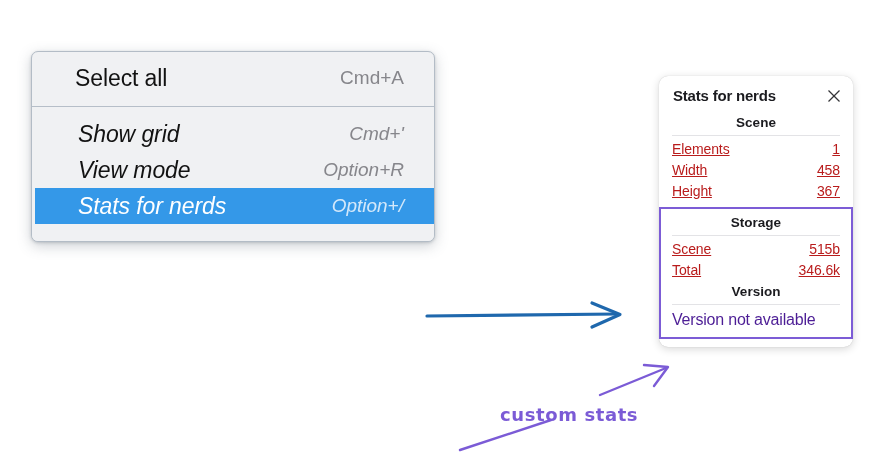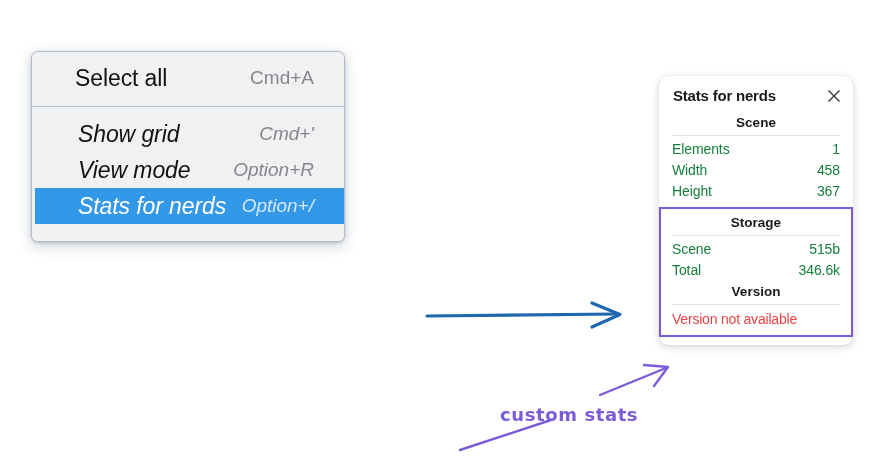--- a/index.html
+++ b/index.html
@@ -14,21 +14,21 @@
     overflow: hidden;
     font-family: "Liberation Sans", sans-serif;
     -webkit-font-smoothing: antialiased;
   }
 
   
   #context-menu {
     position: absolute;
     left: 31px;
     top: 51px;
-    width: 314px;
+    width: 404px;
     background: #f0f1f3;
     border: 1px solid #b3bcc6;
     border-radius: 7px;
     box-shadow: 0 4px 14px rgba(80,90,105,0.28), 0 1px 3px rgba(80,90,105,0.25);
     overflow: hidden;
     box-sizing: border-box;
   }
   .menu-group { padding: 6px 0; }
   #menu-group-top { padding: 8px 0 10px 0; }
   #menu-group-bottom { padding: 9px 0 0 3px; font-style: italic; }
@@ -111,28 +111,29 @@
   .sect-rule {
     height: 1px;
     background: #e3e3e6;
     margin: 0 0 3px 0;
   }
   .stat-row {
     display: flex;
     align-items: baseline;
     justify-content: space-between;
     font-size: 14px;
-    color: #15803d;
+    color: #b91c1c;
     padding: 2px 0 3px 0;
+    text-decoration: underline;
   }
   .stat-row .sr-key { letter-spacing: -0.1px; }
   .stat-row .sr-val { letter-spacing: -0.1px; }
   .stat-note {
-    font-size: 14px;
-    color: #ef4444;
+    font-size: 16px;
+    color: #4c1d95;
     padding: 3px 0 2px 0;
     letter-spacing: -0.2px;
   }
 
   
   #custom-stats-box {
     border: 2px solid #7c5cd6;
     margin: 5px 0 0 0;
     padding: 3px 11px 6px 11px;
   }

